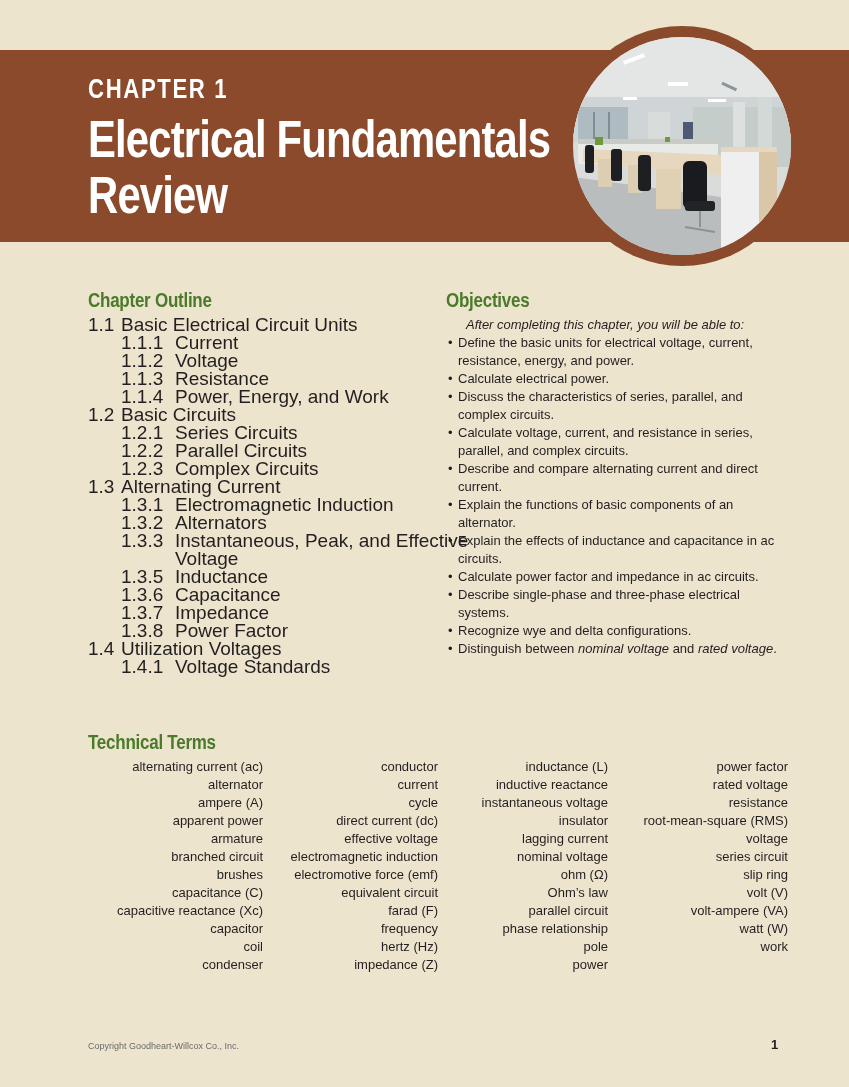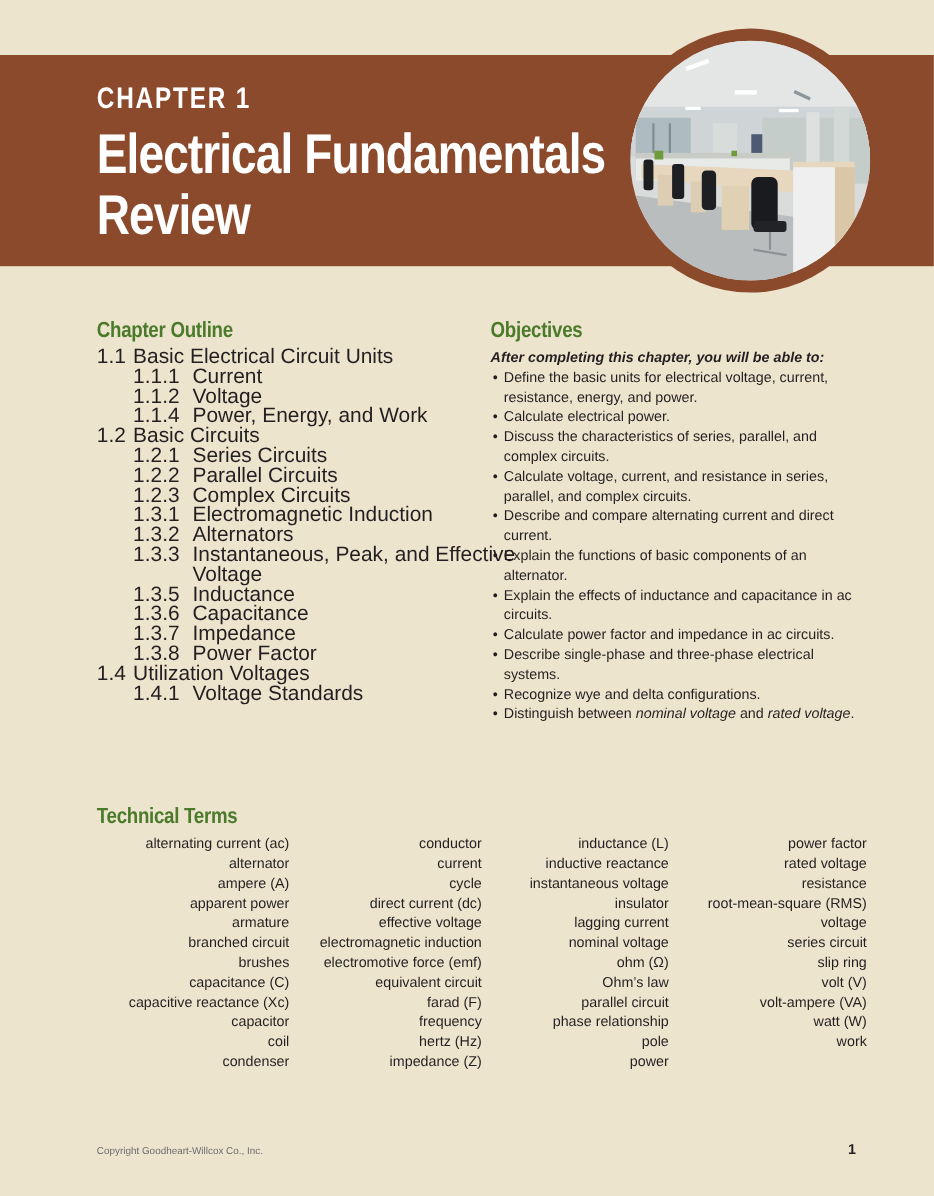--- a/index.html
+++ b/index.html
@@ -42,21 +42,21 @@
     transform:scaleX(0.85); transform-origin:left top;
   }
   .outline { position:absolute; left:88px; top:316px; width:340px; font-size:19px; }
   .outline .row { position:relative; height:18px; line-height:18px; white-space:nowrap; }
   .outline .num1 { position:absolute; left:0; }
   .outline .lab1 { position:absolute; left:33px; }
   .outline .num2 { position:absolute; left:33px; }
   .outline .lab2 { position:absolute; left:87px; }
 
   .objectives { position:absolute; left:446px; top:316px; width:340px; font-size:13px; line-height:18px; }
-  .objectives .intro { font-weight:bold; font-style:italic; }
+  .objectives .intro { font-weight:normal; font-style:italic;margin-left:20px; }
   .objectives ul { margin:0; padding:0; list-style:none; }
   .objectives li { position:relative; padding-left:12px; }
   .objectives li .bullet { position:absolute; left:2px; top:0; }
 
   .terms { position:absolute; left:88px; top:758px; font-size:13px; line-height:18px; }
   .terms .col { position:absolute; top:0; width:175px; white-space:nowrap;text-align:right; }
   .terms .term { height:18px; }
   .terms .indent { padding-left:16px; }
 
   .footer-copy { position:absolute; left:88px; top:1041px; font-size:9px; color:#6B6B6B; }
@@ -129,38 +129,46 @@
     </div>
   <div class="row">
       <span class="num2">1.1.1</span>
       <span class="lab2">Current</span>
     </div>
   <div class="row">
       <span class="num2">1.1.2</span>
       <span class="lab2">Voltage</span>
     </div>
   <div class="row">
+      <span class="num2">1.1.3</span>
+      <span class="lab2">Resistance</span>
+    </div>
+  <div class="row">
       <span class="num2">1.1.4</span>
       <span class="lab2">Power, Energy, and Work</span>
     </div>
   <div class="row">
       <span class="num1">1.2</span>
       <span class="lab1">Basic Circuits</span>
     </div>
   <div class="row">
       <span class="num2">1.2.1</span>
       <span class="lab2">Series Circuits</span>
     </div>
   <div class="row">
       <span class="num2">1.2.2</span>
       <span class="lab2">Parallel Circuits</span>
     </div>
   <div class="row">
       <span class="num2">1.2.3</span>
       <span class="lab2">Complex Circuits</span>
+    </div>
+  <div class="row">
+      <span class="num1">1.3</span>
+      <span class="lab1">Alternating Current</span>
     </div>
   <div class="row">
       <span class="num2">1.3.1</span>
       <span class="lab2">Electromagnetic Induction</span>
     </div>
   <div class="row">
       <span class="num2">1.3.2</span>
       <span class="lab2">Alternators</span>
     </div>
   <div class="row">

